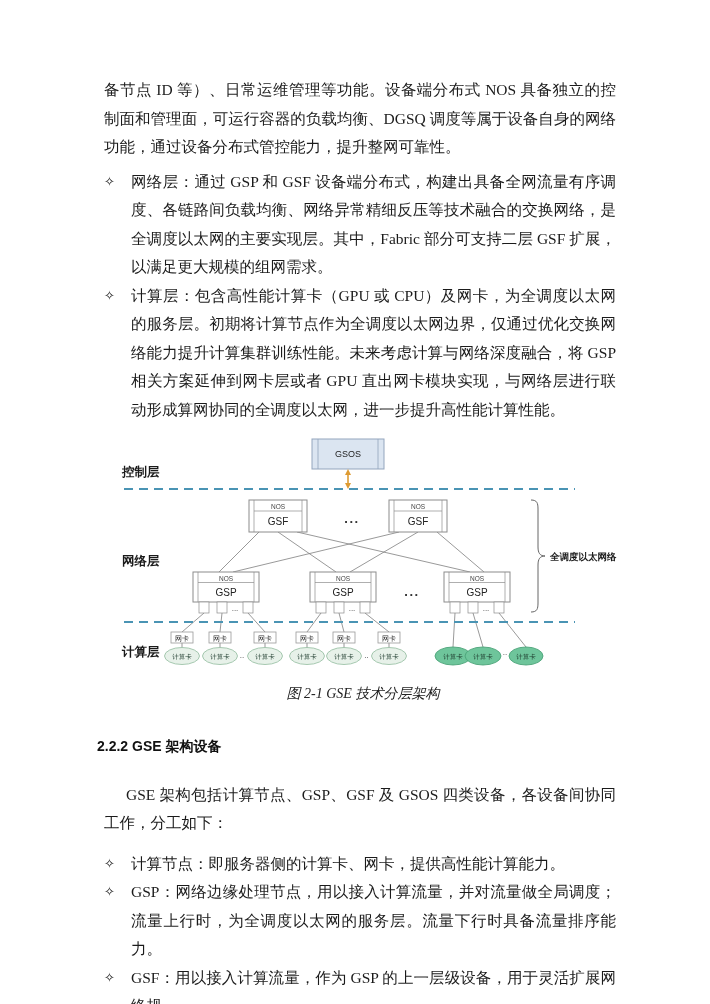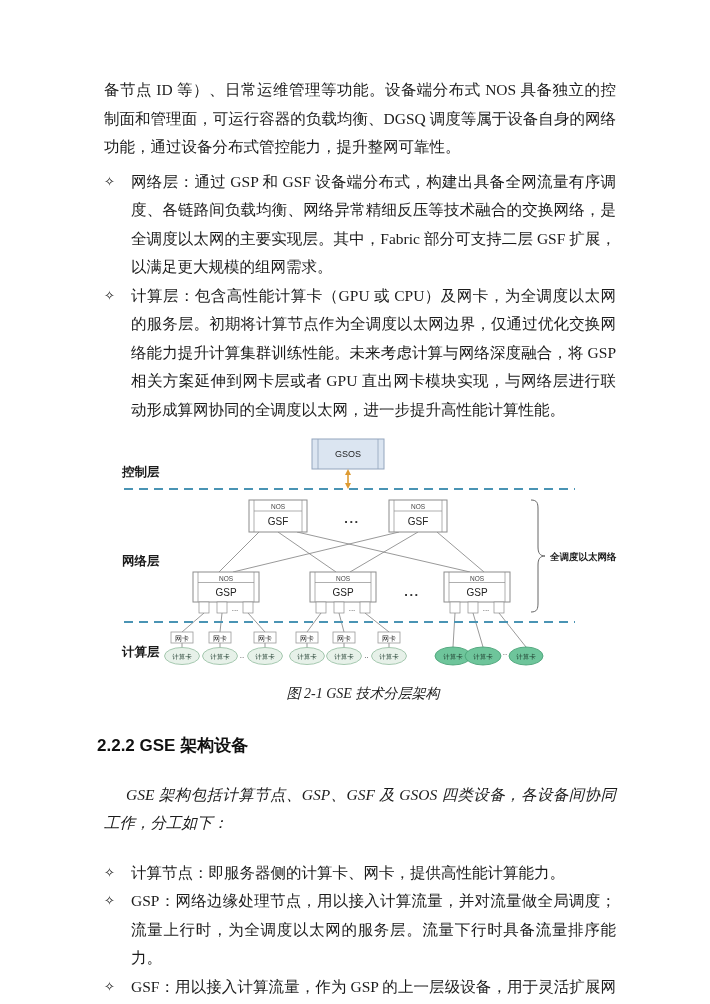--- a/index.html
+++ b/index.html
@@ -6,23 +6,23 @@
   body{width:710px;height:1004px;font-family:"Liberation Serif",serif;color:#1b1b1b;overflow:hidden;}
   .page{position:relative;width:710px;height:1004px;background:#fff;}
   .content{position:absolute;left:104px;top:76px;width:512px;font-size:15.5px;line-height:28.5px;}
   p{margin:0;text-align:justify;}
   .bullet{display:flex;margin:0;}
   .bullet .marker{flex:0 0 27px;font-size:13px;color:#222;}
   .bullet .btext{flex:1;text-align:justify;}
   .top-bullets{margin-top:6px;}
   figure{margin:6px 0 0 3px;padding:0;width:512px;}
   figcaption{text-align:center;font-style:italic;font-size:14px;color:#222;}
-  h3{font-family:"Liberation Sans",sans-serif;font-size:17px;font-weight:bold;color:#111;
+  h3{font-family:"Liberation Sans",sans-serif;font-size:14px;font-weight:bold;color:#111;
      margin:24px 0 20px -7px;}
-  .intro{text-indent:22px;margin-bottom:21px;font-style:italic;}
+  .intro{text-indent:22px;margin-bottom:12px;}
   svg text{font-family:"Liberation Sans",sans-serif;fill:#333;}
   svg .layer-label{font-weight:bold;font-size:12.5px;fill:#1a1a1a;}
   svg .nos{font-size:6.5px;fill:#444;}
   svg .devname{font-size:10px;fill:#222;}
   svg .small-label{font-size:7px;fill:#333;}
   svg .card-label{font-size:6.5px;fill:#1e3b2d;}
   svg .dots{font-weight:bold;font-size:13px;fill:#333;letter-spacing:1.5px;}
   svg .dots-small{font-size:8px;fill:#333;}
   svg .brace-label{font-weight:bold;font-size:9.5px;fill:#1a1a1a;}
   svg .gsosname{font-size:9px;fill:#222;}

